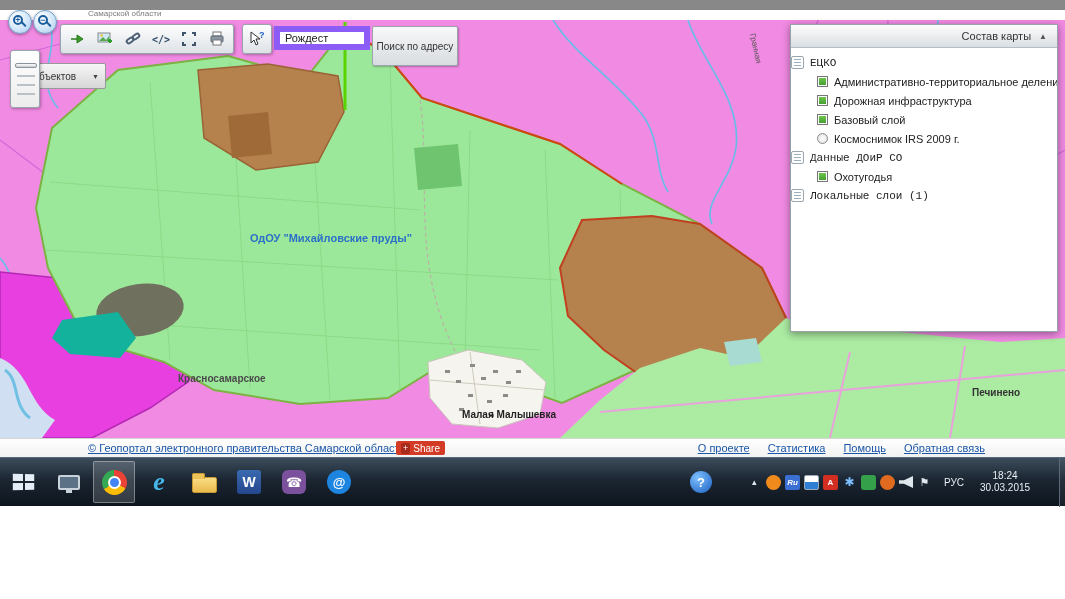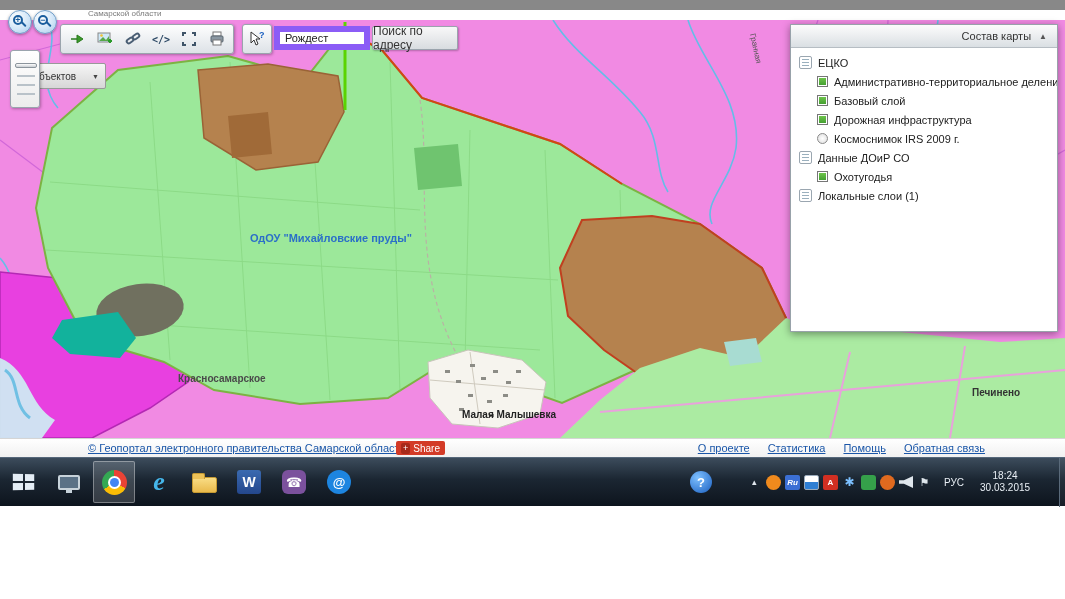--- a/index.html
+++ b/index.html
@@ -36,33 +36,33 @@
 
   
   .tb-group { position:absolute; top:14px; height:30px; display:flex; align-items:center; gap:2px; padding:0 3px; z-index:6;
     background:linear-gradient(#fefefe,#dde2e7); border:1px solid #9aa4ad; border-radius:3px; box-shadow:1px 1px 3px rgba(0,0,0,.3); }
   .tb-btn { width:26px; height:24px; display:flex; align-items:center; justify-content:center; border-radius:2px; }
   .code-txt { font:bold 10px "DejaVu Sans Mono", monospace; color:#2e4a66; }
 
   
   .search-input { position:absolute; left:274px; top:16px; width:96px; height:24px; z-index:6;
     border:6px solid #8b5cf6; font-size:11px; color:#222; padding:0 5px; background:#fff; }
-  .search-btn { position:absolute; left:372px; top:16px; width:86px; height:24px; z-index:6;
-    background:linear-gradient(#f8f8f8,#d8dce0); border:1px solid #9aa4ad; border-radius:2px; font-size:12px; color:#333;
+  .search-btn { position:absolute; left:372px; top:16px; width:86px; height:40px; z-index:6;
+    background:linear-gradient(#f8f8f8,#d8dce0); border:1px solid #9aa4ad; border-radius:2px; font-size:10px; color:#333;
     display:flex; align-items:center; justify-content:center; box-shadow:1px 1px 2px rgba(0,0,0,.25); }
 
   
   .panel { position:absolute; left:790px; top:14px; width:268px; height:308px; z-index:6;
     background:#fff; border:1px solid #98a2aa; box-shadow:0 2px 8px rgba(0,0,0,.4); }
   .panel-header { height:23px; background:linear-gradient(#fcfcfc,#dadfe3); border-bottom:1px solid #b6bdc3;
     display:flex; align-items:center; justify-content:flex-end; gap:8px; padding:0 10px; font-size:11px; color:#333; }
   .panel-header .collapse { font-size:8px; color:#555; }
   .lp-body { padding-top:5px; }
   .lp-row { height:19px; display:flex; align-items:center; gap:6px; font-size:11px; color:#222; white-space:nowrap; overflow:hidden; }
-  .lvl0 { padding-left:8px; }
+  .lvl0 { padding-left:0;font-family:Liberation Mono, monospace; }
   .lvl1 { padding-left:26px; }
   .ico-tree { width:13px; height:13px; flex:0 0 13px; border:1px solid #9aa6b0; border-radius:2px; background:#fff; padding:2px; }
   .ico-tree b { display:block; width:100%; height:100%; background:repeating-linear-gradient(to bottom, #9ab0be 0 1px, transparent 1px 3px); }
   .cb-green { width:11px; height:11px; flex:0 0 11px; border:1px solid #767676; background:linear-gradient(#74c94e,#3f9a2f); box-shadow:inset 0 0 0 1px #fff; }
   .radio { width:11px; height:11px; flex:0 0 11px; border:1px solid #8a8a8a; border-radius:50%; background:radial-gradient(#fff,#dcdcdc); }
 
   
   .footer { position:absolute; left:0; top:428px; width:1065px; height:19px; z-index:4;
     background:linear-gradient(#ffffff,#f1f1f1); border-top:1px solid #d5d5d5; font-size:11px; }
   .footer a { color:#1a56a8; text-decoration:underline; }
@@ -301,25 +301,25 @@
             <b></b>
           </span>
         <span>ЕЦКО</span>
       </div>
       <div class="lp-row lvl1">
         <span class="cb-green"></span>
         <span>Административно-территориальное деление</span>
       </div>
       <div class="lp-row lvl1">
         <span class="cb-green"></span>
-        <span>Базовый слой</span>
+        <span>Дорожная инфраструктура</span>
       </div>
       <div class="lp-row lvl1">
         <span class="cb-green"></span>
-        <span>Дорожная инфраструктура</span>
+        <span>Базовый слой</span>
       </div>
       <div class="lp-row lvl1">
         <span class="radio"></span>
         <span>Космоснимок IRS 2009 г.</span>
       </div>
       <div class="lp-row lvl0">
         <span class="ico-tree">
             <b></b>
           </span>
         <span>Данные ДОиР СО</span>

